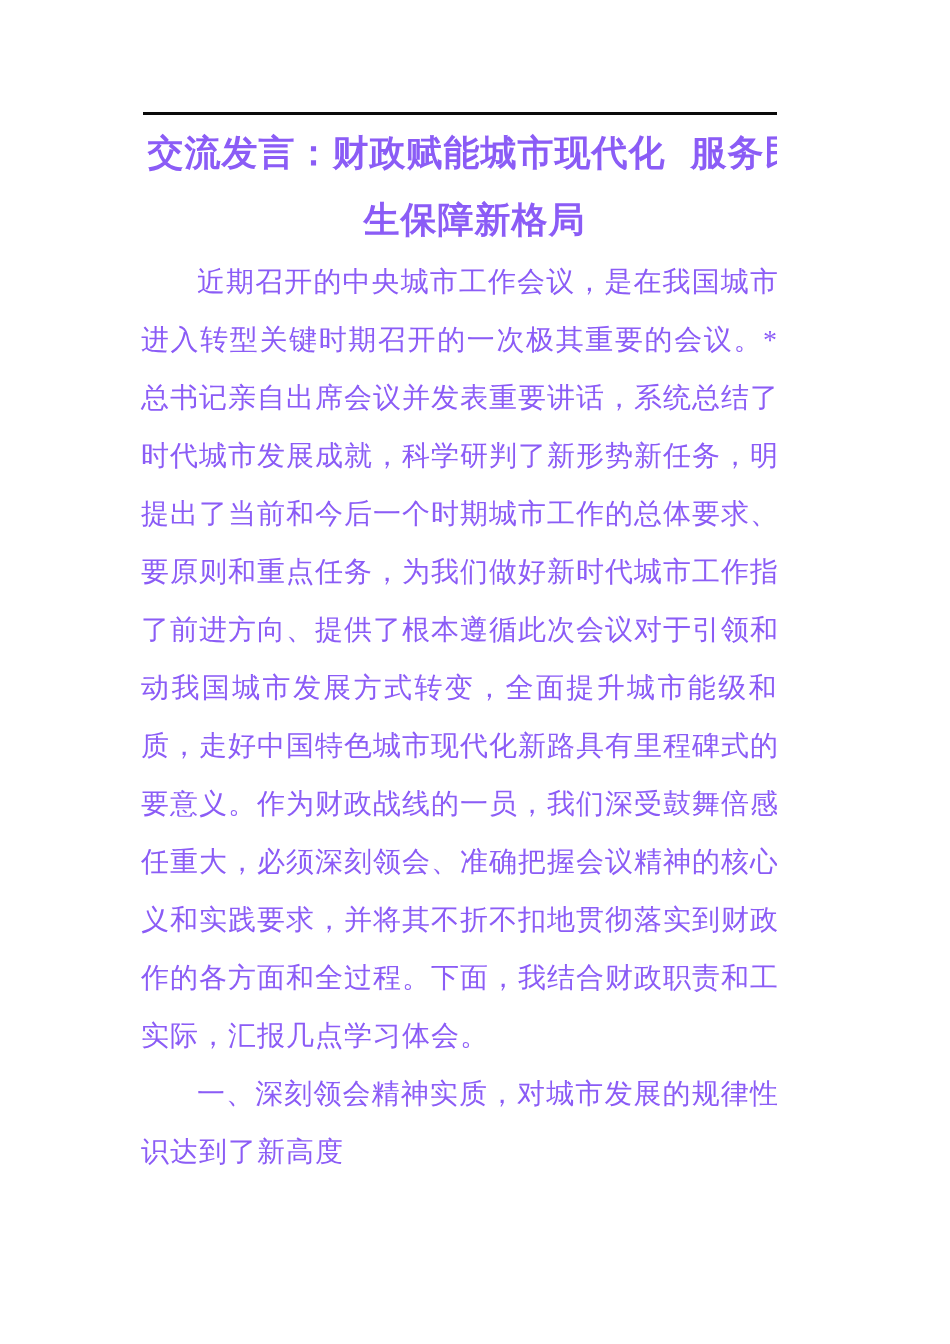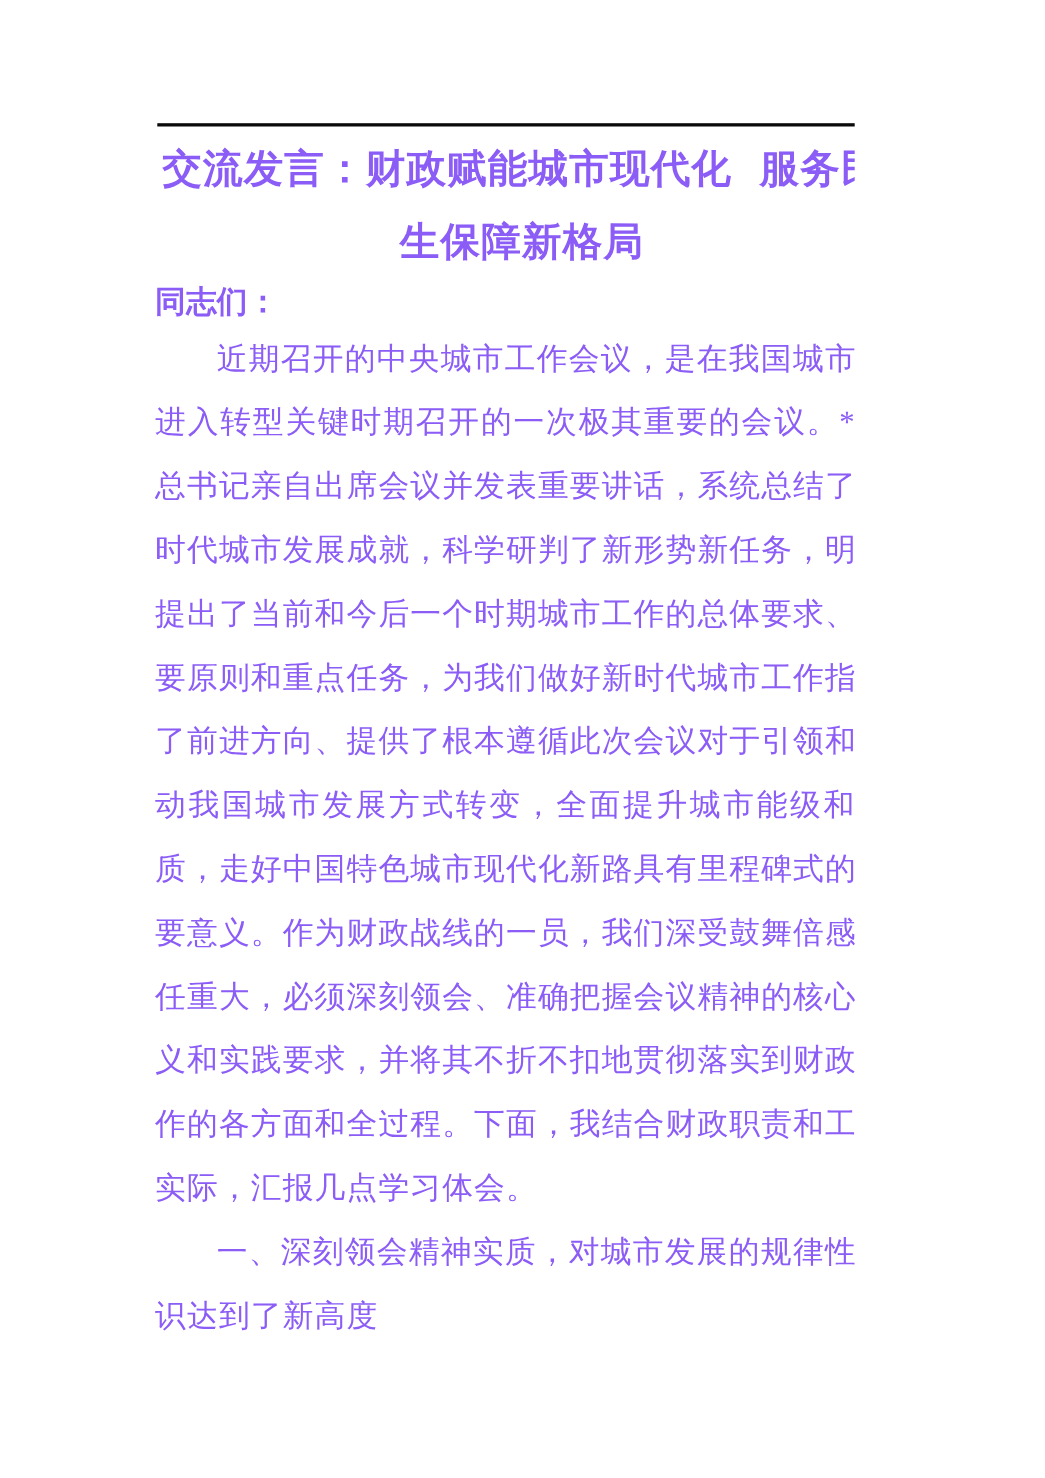--- a/index.html
+++ b/index.html
@@ -61,21 +61,20 @@
 <body>
 
 <div class="page">
 
   <div class="title-divider"></div>
 
   <div class="content">
 
     <h1 class="doc-title">交流发言：财政赋能城市现代化 服务民生保障新格局</h1>
 
-    <p class="salutation">同志们：</p>
 
     <p class="para">近期召开的中央城市工作会议，是在我国城市化进入转型关键时期召开的一次极其重要的会议。***总书记亲自出席会议并发表重要讲话，系统总结了新时代城市发展成就，科学研判了新形势新任务，明确提出了当前和今后一个时期城市工作的总体要求、重要原则和重点任务，为我们做好新时代城市工作指明了前进方向、提供了根本遵循此次会议对于引领和推动我国城市发展方式转变，全面提升城市能级和品质，走好中国特色城市现代化新路具有里程碑式的重要意义。作为财政战线的一员，我们深受鼓舞倍感责任重大，必须深刻领会、准确把握会议精神的核心要义和实践要求，并将其不折不扣地贯彻落实到财政工作的各方面和全过程。下面，我结合财政职责和工作实际，汇报几点学习体会。</p>
 
     <p class="para">一、深刻领会精神实质，对城市发展的规律性认识达到了新高度</p>
 
 
   </div>
 
 </div>
 

